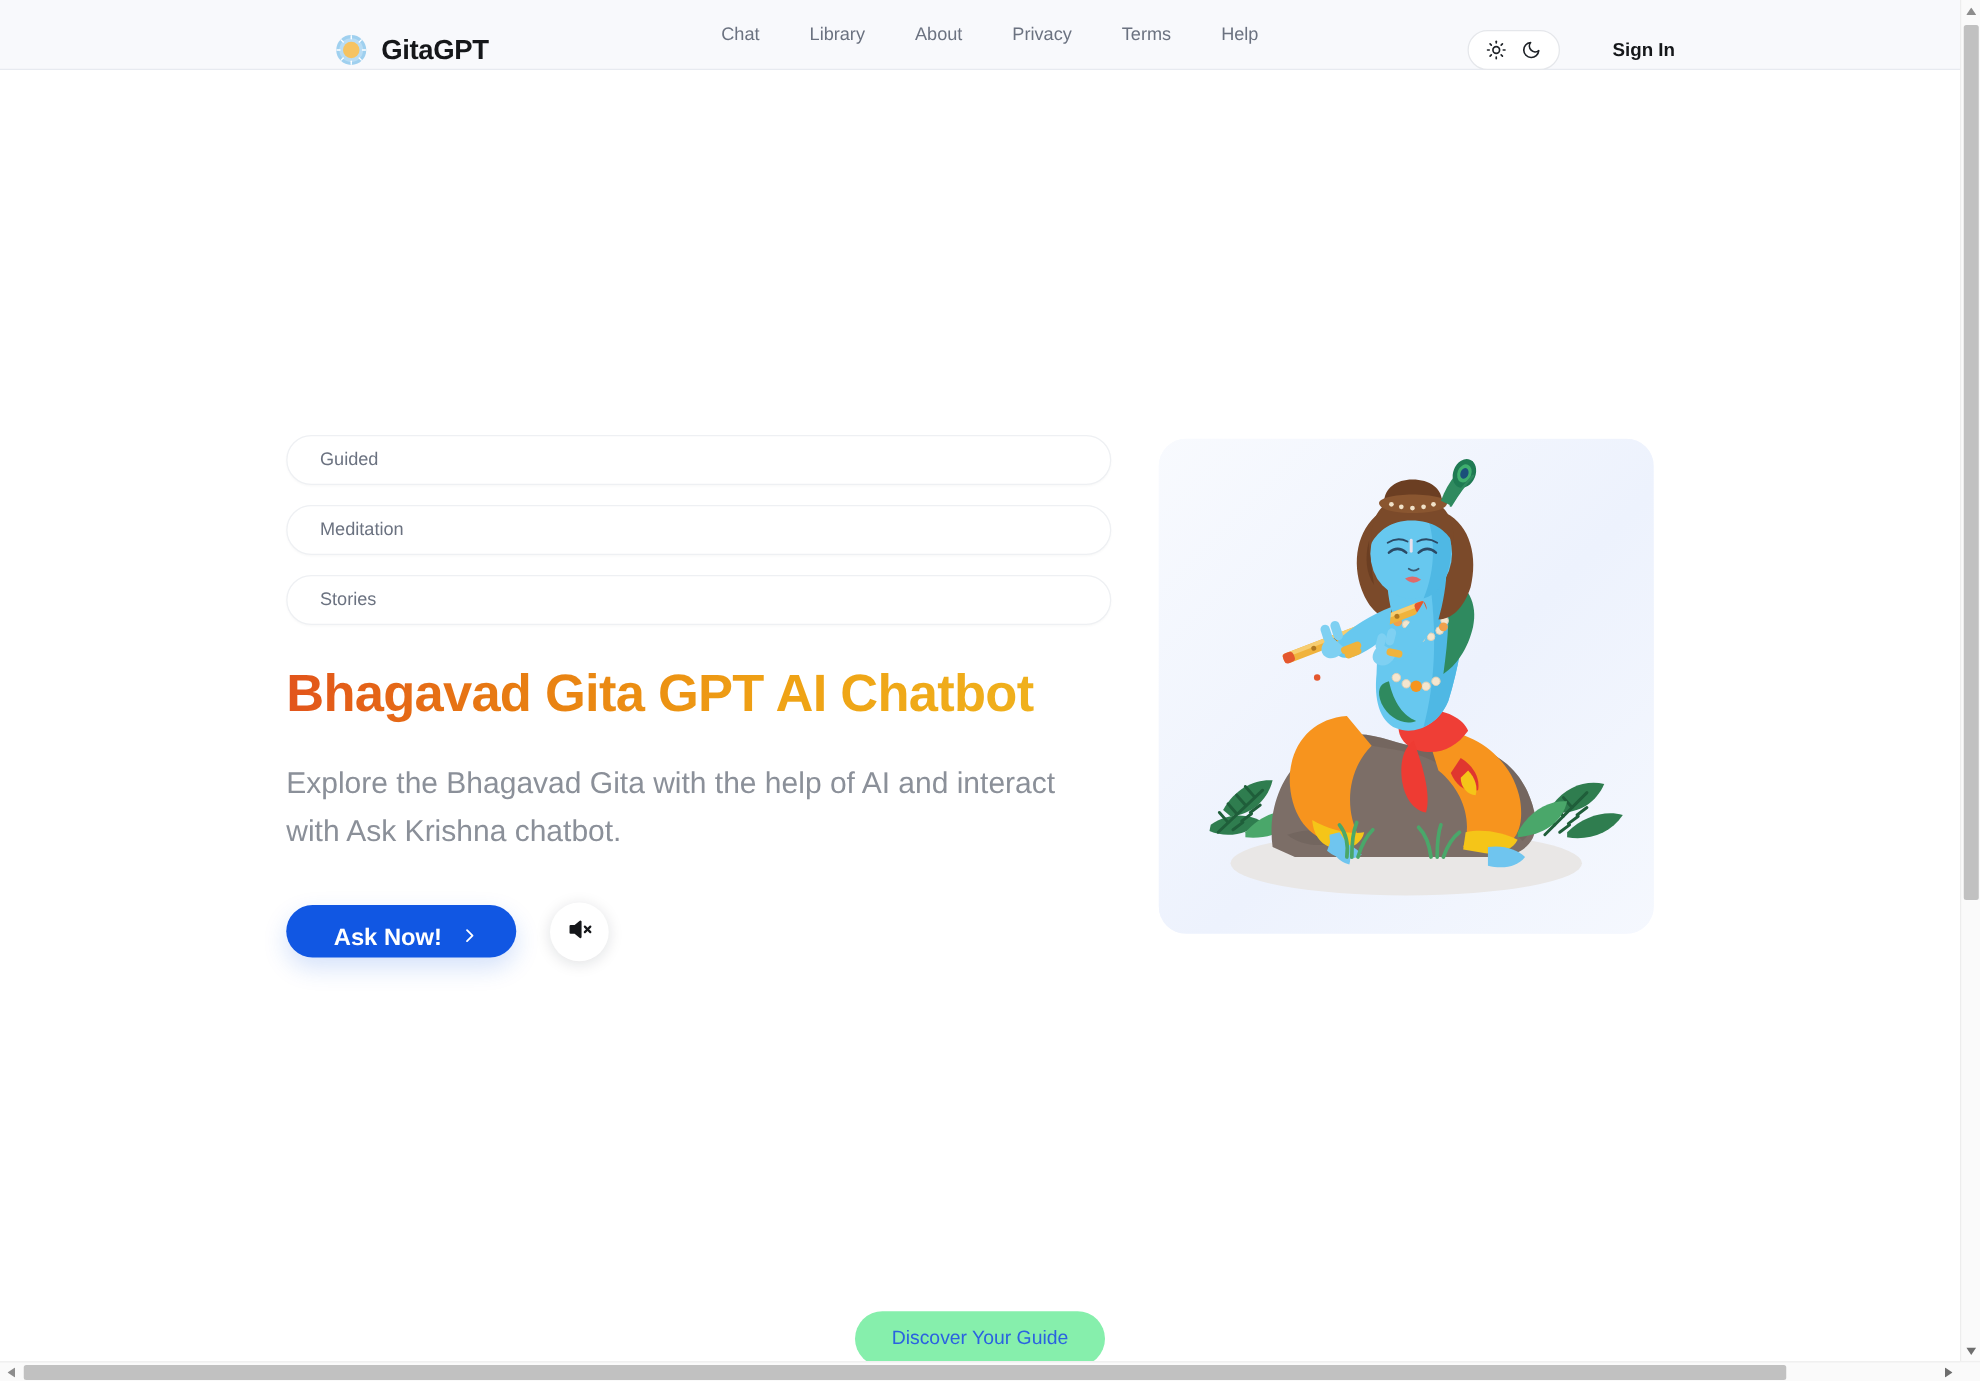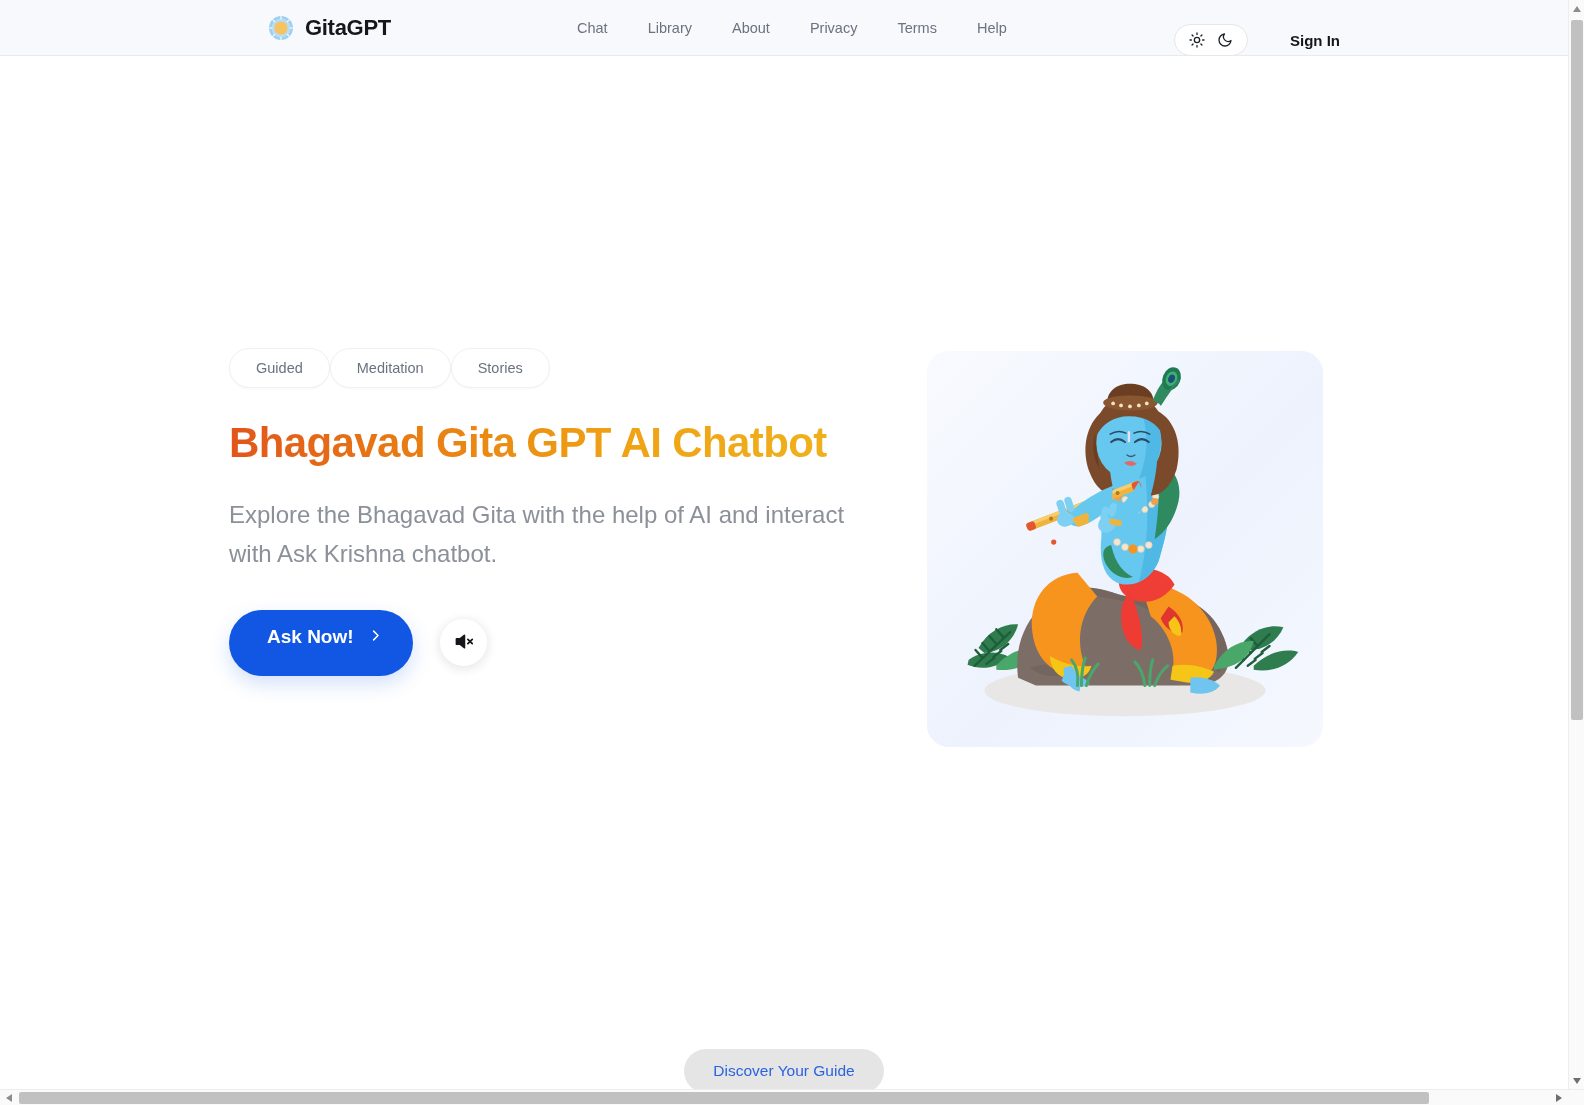--- a/index.html
+++ b/index.html
@@ -36,21 +36,21 @@
     height: 56px;
     background: #f8f9fc;
     border-bottom: 1px solid #e7eaf0;
     display: flex;
     align-items: center;
   }
 
   .brand {
     position: absolute;
     left: 268px;
-    top: 0;
+    top: 12px;
     height: 56px;
     display: flex;
     align-items: center;
     gap: 11px;
     cursor: pointer;
   }
 
   .brand-logo {
     width: 26px;
     height: 26px;
@@ -134,21 +134,23 @@
 
   .hero-left {
     position: absolute;
     left: 229px;
     top: 292px;
     width: 660px;
   }
 
   .tag-row {
     display: flex;
+    gap: 16px;
     margin-bottom: 31px;
+    flex-direction: column;
   }
 
   .tag {
     border: 1px solid #eef0f3;
     border-radius: 999px;
     padding: 11px 26px;
     font-size: 14.5px;
     color: #6b7280;
     background: #ffffff;
     cursor: pointer;
@@ -187,21 +189,21 @@
   .btn-primary {
     display: inline-flex;
     align-items: flex-end;
     gap: 14px;
     background: #1157e3;
     color: #ffffff;
     font-size: 19px;
     font-weight: 700;
     border: none;
     border-radius: 999px;
-    padding: 16px 30px 28px 38px;
+    padding: 16px 30px 4px 38px;
     cursor: pointer;
     box-shadow: 0 8px 20px rgba(17,87,227,0.18);
     font-family: "Liberation Sans", sans-serif;
   }
 
   .btn-mute {
     width: 47px;
     height: 47px;
     border-radius: 50%;
     background: #ffffff;
@@ -230,21 +232,21 @@
   .bottom-cta-wrap {
     position: absolute;
     left: 0;
     top: 993px;
     width: 1568px;
     display: flex;
     justify-content: center;
   }
 
   .btn-soft {
-    background: #e5e5e5;
+    background: #86efac;
     color: #2a62e0;
     border: none;
     border-radius: 999px;
     font-size: 15.5px;
     font-weight: 500;
     padding: 13px 29px;
     cursor: pointer;
     font-family: "Liberation Sans", sans-serif;
     white-space: nowrap;
   }

